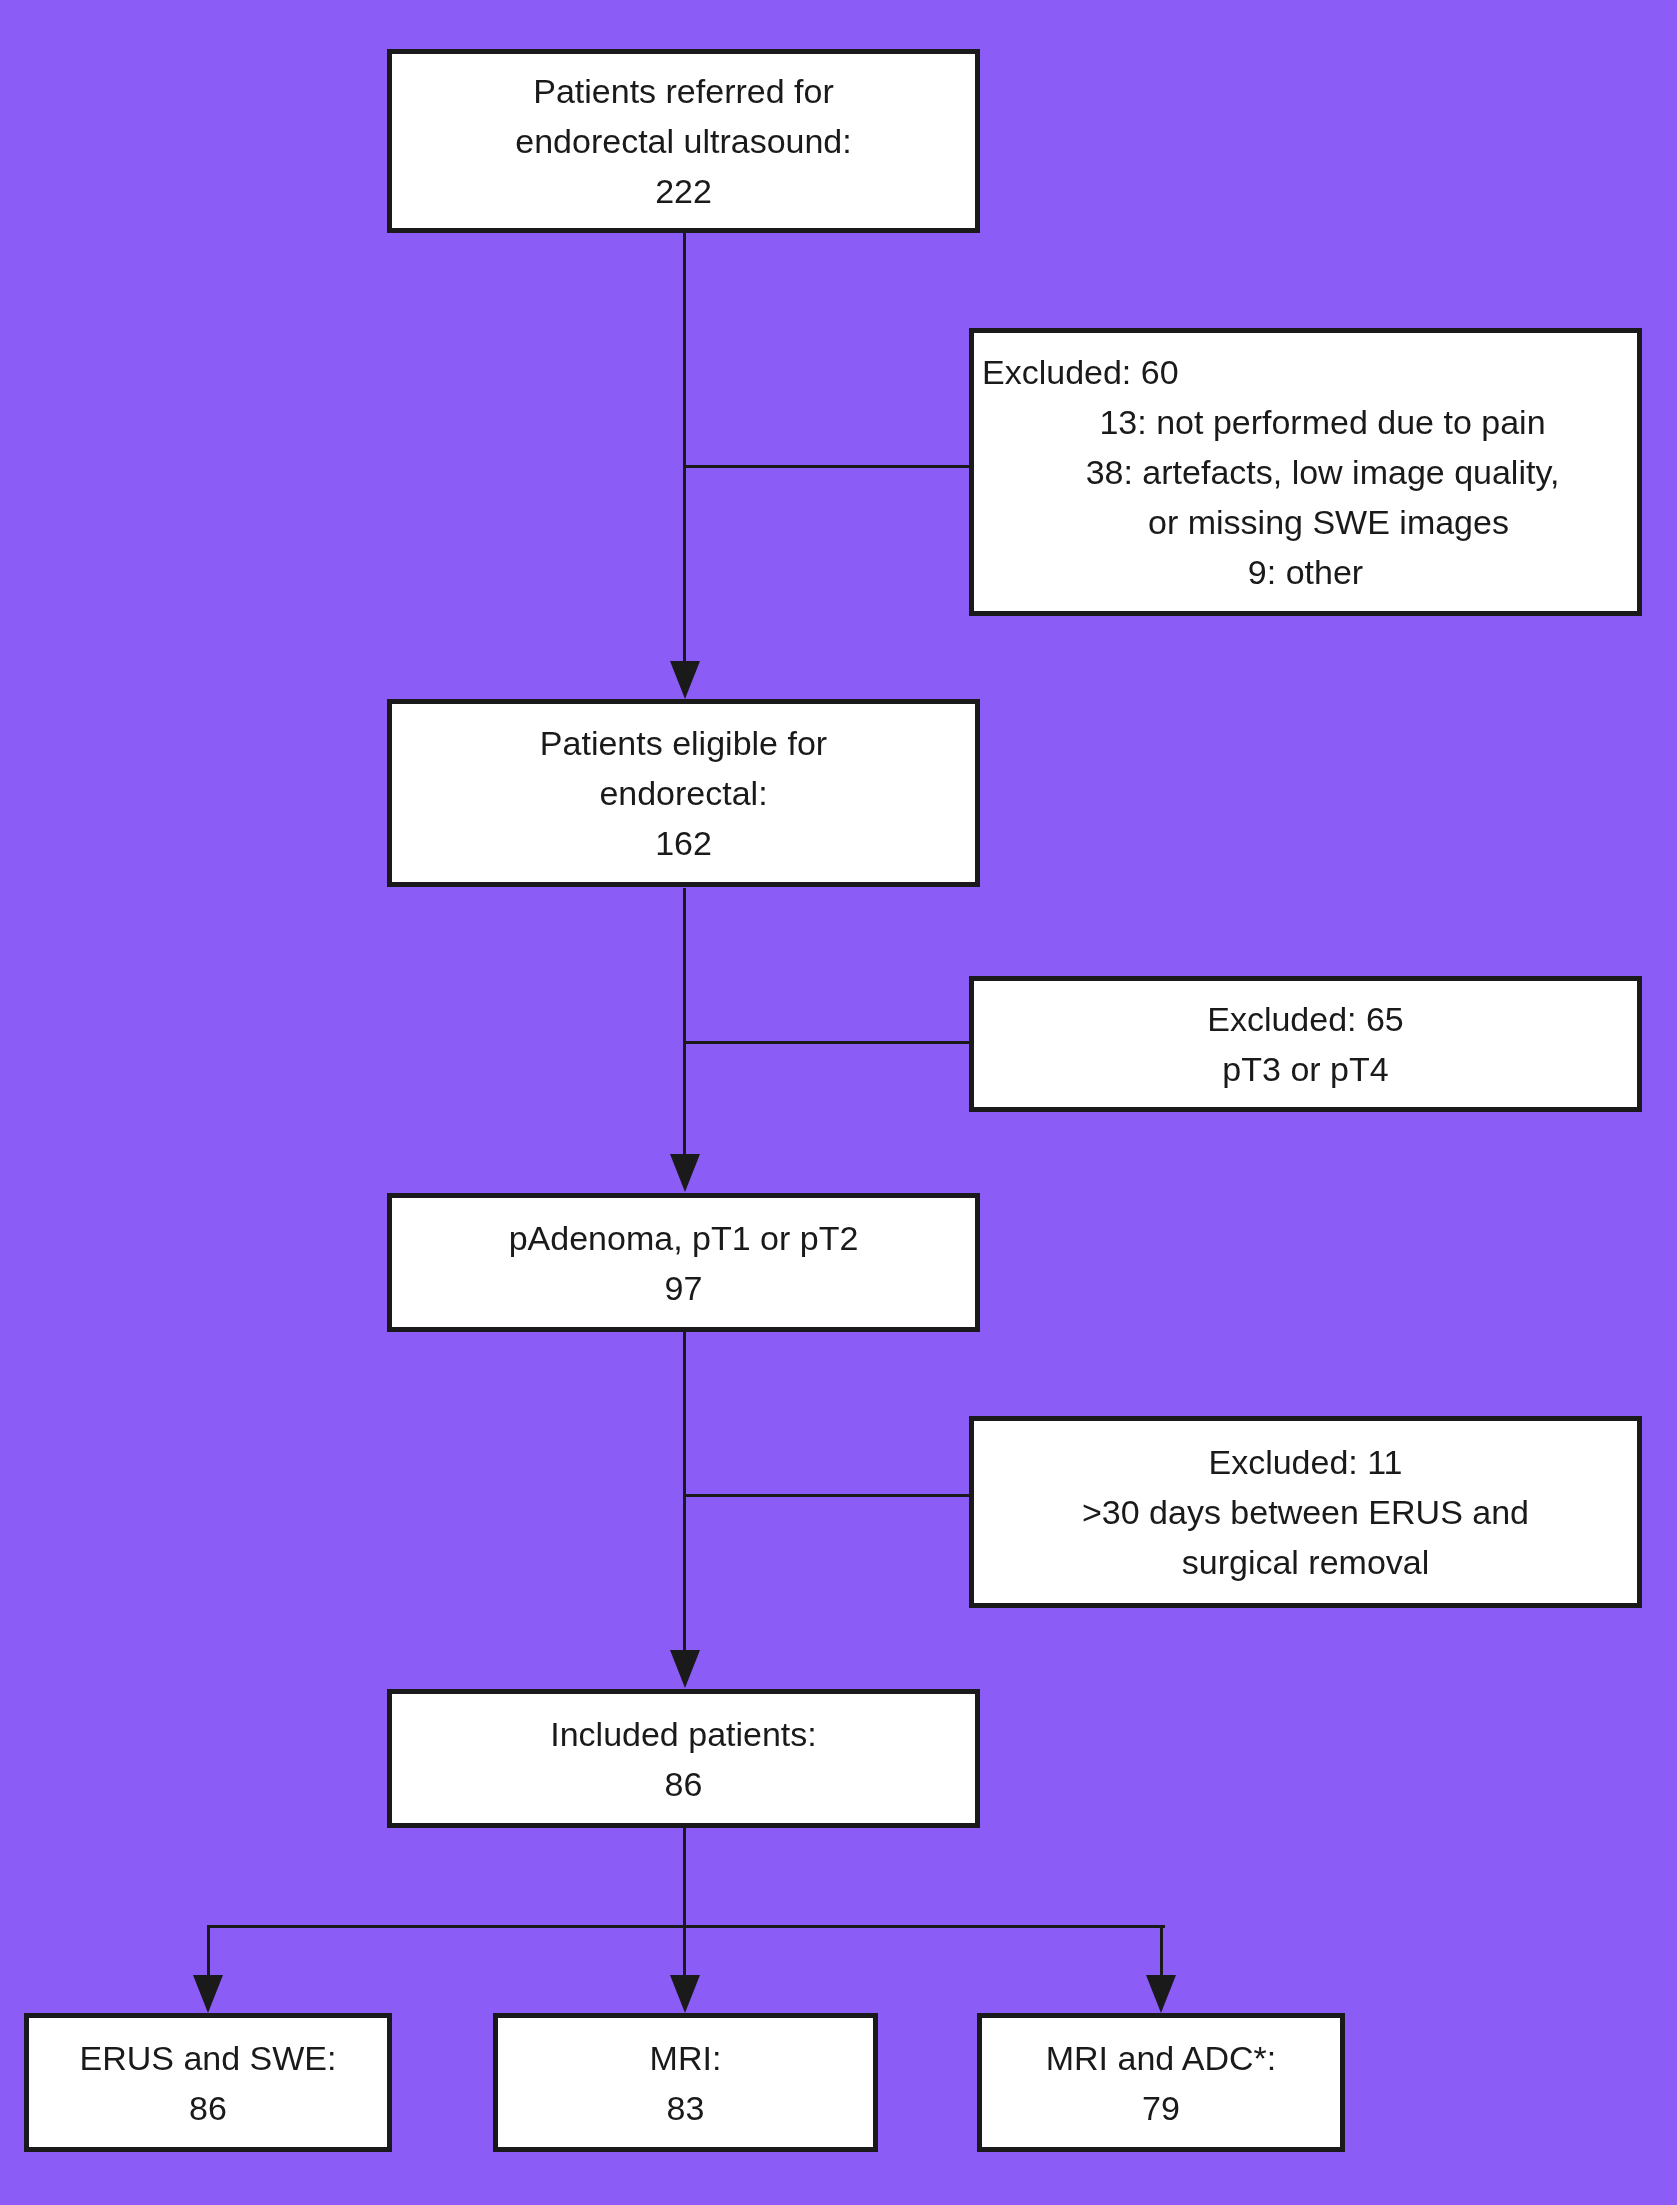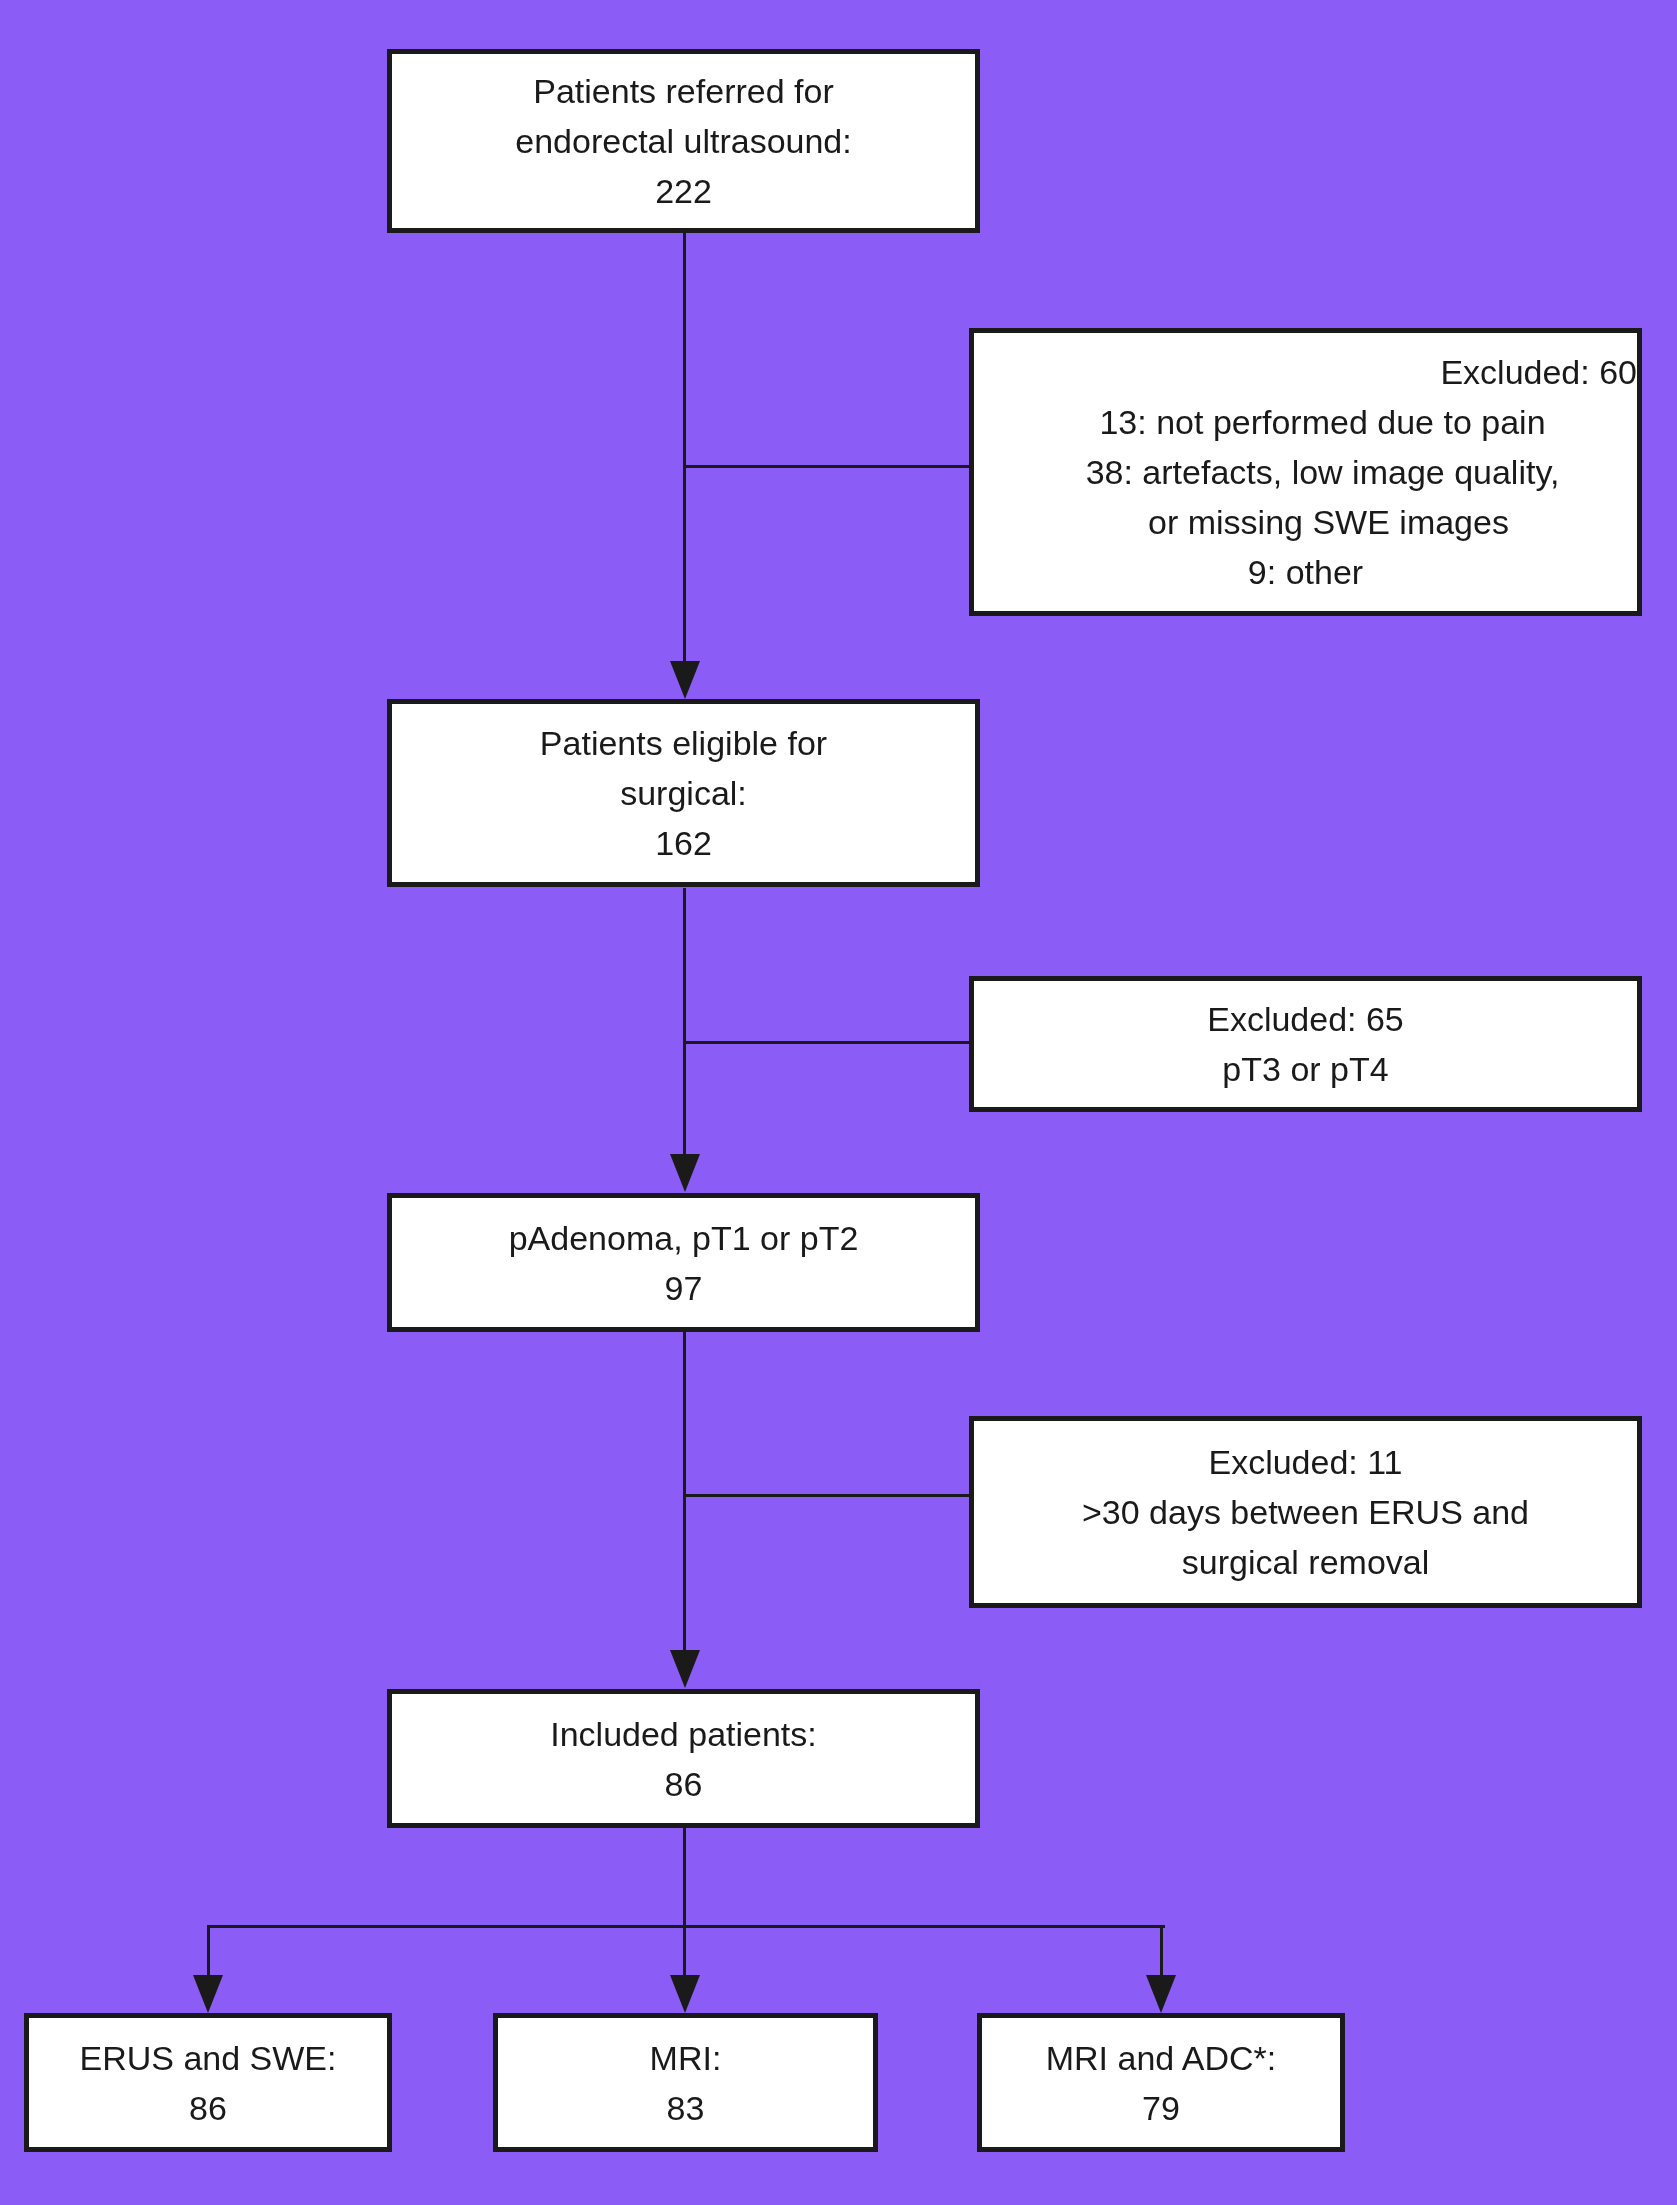--- a/index.html
+++ b/index.html
@@ -27,21 +27,21 @@
     line-height: 50px;
     color: #1a1a1a;
   }
   .box .line {
     width: 100%;
     box-sizing: border-box;
     text-align: center;
     white-space: nowrap;
   }
   .box.left-list .line { text-align: center; }
-  .box.left-list .line.centered { text-align: right; }
+  .box.left-list .line.centered { text-align: left; margin-left: 8px; }
   .box.left-list .line.ind-a { padding-left: 34px; }
   .box.left-list .line.ind-b { padding-left: 46px; }
   .box.left-list .line.ind-c { }
 
   .vline {
     position: absolute;
     width: 3.2px;
     background: #1a1a1a;
   }
   .hline {
@@ -111,21 +111,21 @@
   <div class="box left-list" id="box-excluded-1">
     <div class="line centered">Excluded: 60</div>
     <div class="line ind-a">13: not performed due to pain</div>
     <div class="line ind-a">38: artefacts, low image quality,</div>
     <div class="line ind-b">or missing SWE images</div>
     <div class="line ind-c">9: other</div>
   </div>
 
   <div class="box" id="box-eligible">
     <div class="line">Patients eligible for</div>
-    <div class="line">surgical:</div>
+    <div class="line">endorectal:</div>
     <div class="line">162</div>
   </div>
 
   <div class="box" id="box-excluded-2">
     <div class="line">Excluded: 65</div>
     <div class="line">pT3 or pT4</div>
   </div>
 
   <div class="box" id="box-padenoma">
     <div class="line">pAdenoma, pT1 or pT2</div>

